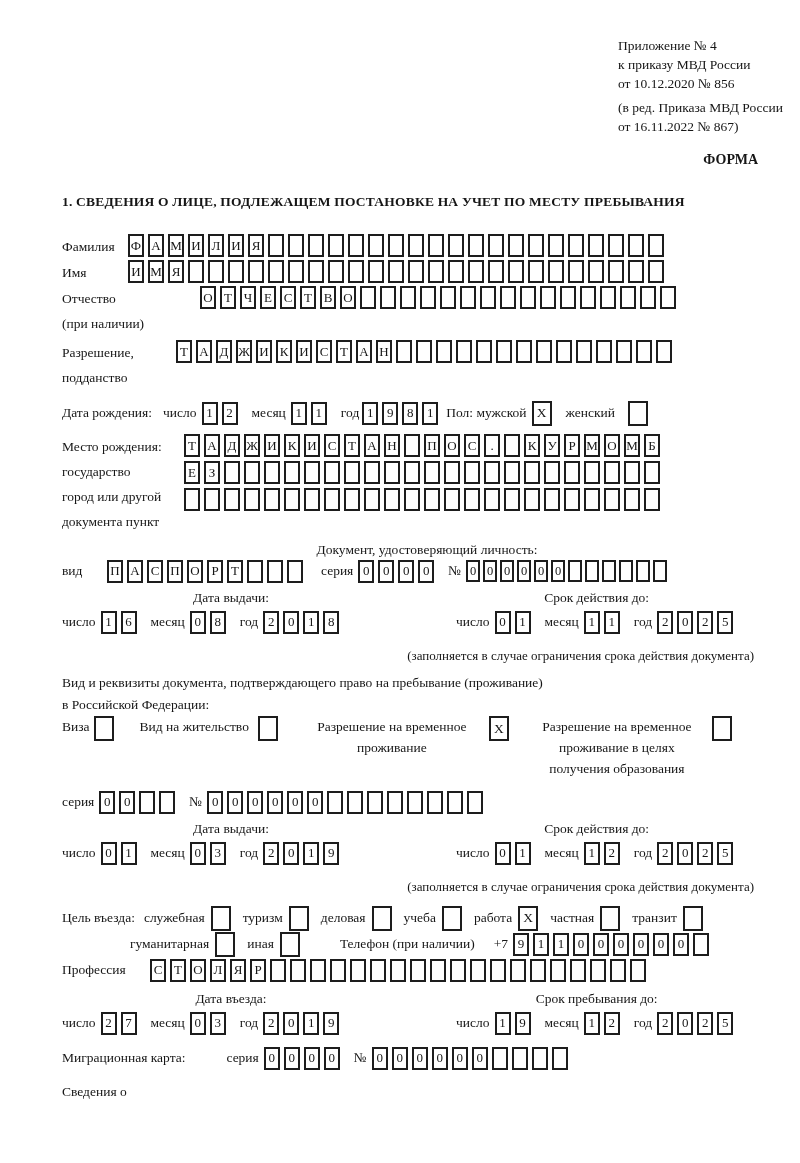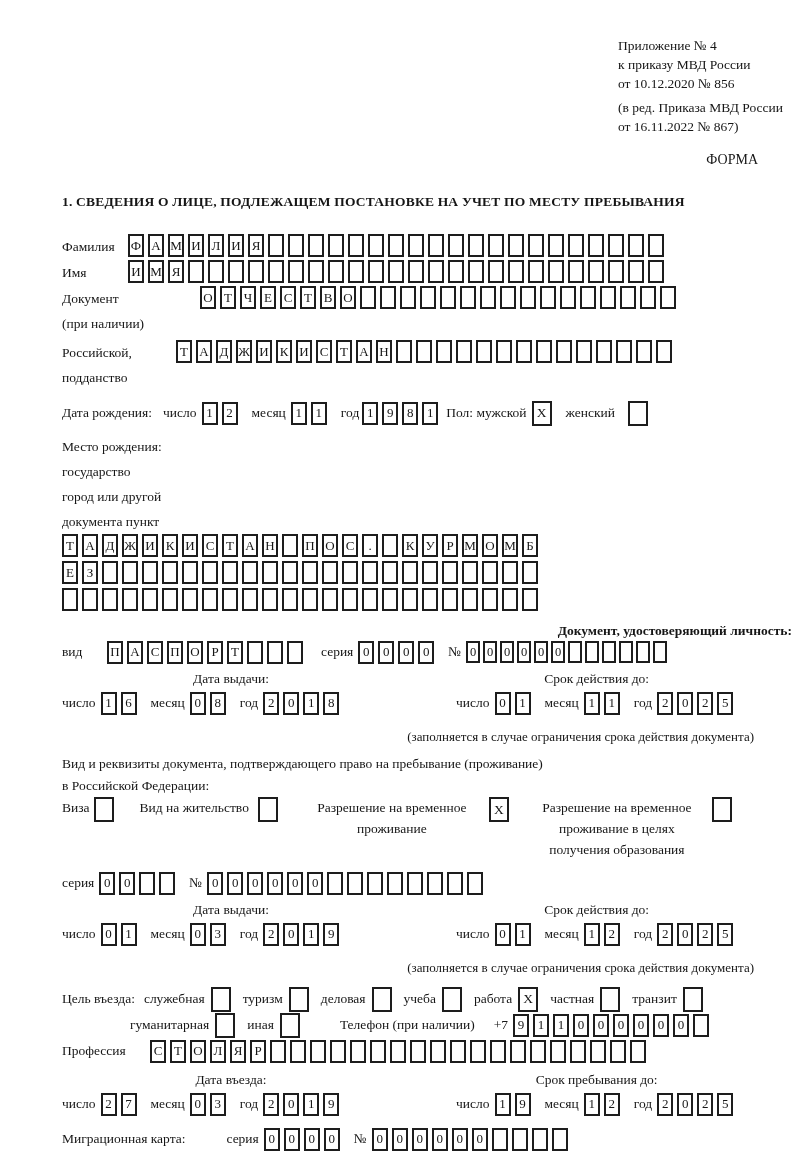--- a/index.html
+++ b/index.html
@@ -7,21 +7,21 @@
   body {
     width: 800px; height: 1163px; overflow: hidden;
     font-family: "Liberation Serif", "DejaVu Serif", serif;
     font-size: 13.5px; color: #161616;
   }
   .page { padding: 36px 8px 0 62px; position: relative; }
 
   
   .hdr-block { margin-left: 556px; width: 194px; line-height: 19px; }
   .hdr-block .grp2 { margin-top: 5px; }
-  .form-label { text-align: right; font-weight: normal; margin: 16px 34px 0 0; font-size: 14px; }
+  .form-label { text-align: right; font-weight: bold; margin: 16px 34px 0 0; font-size: 14px; }
 
   .title { text-align: center; font-weight: bold; font-size: 14.5px; margin-top: 20px; line-height: 22px; }
   .title-underline { display: inline-block; width: 56px; border-bottom: 2px solid #444; height: 14px; margin-left: 10px; }
 
   .section1 { font-weight: bold; font-size: 13.5px; margin-top: 26px; letter-spacing: .2px; }
 
   
   .row { display: flex; align-items: flex-start; margin-top: 0; }
   .lbl { flex: none; line-height: 26px; }
   .lblblock { flex: none; line-height: 25px; }
@@ -33,24 +33,24 @@
   }
   .cells-sm .cell { width: 14px; height: 22px; margin-right: 3px; font-size: 12.5px; }
   .cbox {
     flex: none; width: 20px; height: 25px; border: 2px solid #1d1d1d; background: #fff;
     display: inline-flex; align-items: center; justify-content: center; font-size: 13.5px;
   }
   .w { flex: none; margin: 0 5px 0 10px; line-height: 26px; }
   .w:first-child { margin-left: 0; }
 
   
-  .twocol { display: flex; align-items: flex-start; margin-top: 8px; flex-direction: column; }
+  .twocol { display: flex; align-items: flex-start; margin-top: 8px; }
   .stackcells .cells { margin-bottom: 4px; }
 
-  .docheader { text-align: right; font-weight: bold; margin-top: 8px; font-size: 13.5px; }
+  .docheader { text-align: center; font-weight: normal; margin-top: 8px; font-size: 13.5px; }
 
   
   .daterow { display: flex; margin-top: 6px; }
   .dg { }
   .dg-l { width: 338px; }
   .dg-r { margin-left: 56px; }
   .dg .t { text-align: center; margin-bottom: 3px; }
   .dg .c { display: flex; align-items: center; }
   .limit-note { text-align: right; margin: 13px 38px 0 0; font-size: 13px; }
 
@@ -152,21 +152,21 @@
         <span class="cell"></span>
         <span class="cell"></span>
         <span class="cell"></span>
         <span class="cell"></span>
         <span class="cell"></span>
       </span>
   </div>
 
   <div class="row">
     <span class="lblblock" style="width:138px">
-      <div>Документ</div>
+      <div>Отчество</div>
       <div>(при наличии)</div>
     </span>
     <span class="cells">
         <span class="cell">О</span>
         <span class="cell">Т</span>
         <span class="cell">Ч</span>
         <span class="cell">Е</span>
         <span class="cell">С</span>
         <span class="cell">Т</span>
         <span class="cell">В</span>
@@ -185,21 +185,21 @@
         <span class="cell"></span>
         <span class="cell"></span>
         <span class="cell"></span>
         <span class="cell"></span>
         <span class="cell"></span>
       </span>
   </div>
 
   <div class="row" style="margin-top:4px">
     <span class="lblblock" style="width:114px">
-      <div>Российской,</div>
+      <div>Разрешение,</div>
       <div>подданство</div>
     </span>
     <span class="cells">
         <span class="cell">Т</span>
         <span class="cell">А</span>
         <span class="cell">Д</span>
         <span class="cell">Ж</span>
         <span class="cell">И</span>
         <span class="cell">К</span>
         <span class="cell">И</span>

